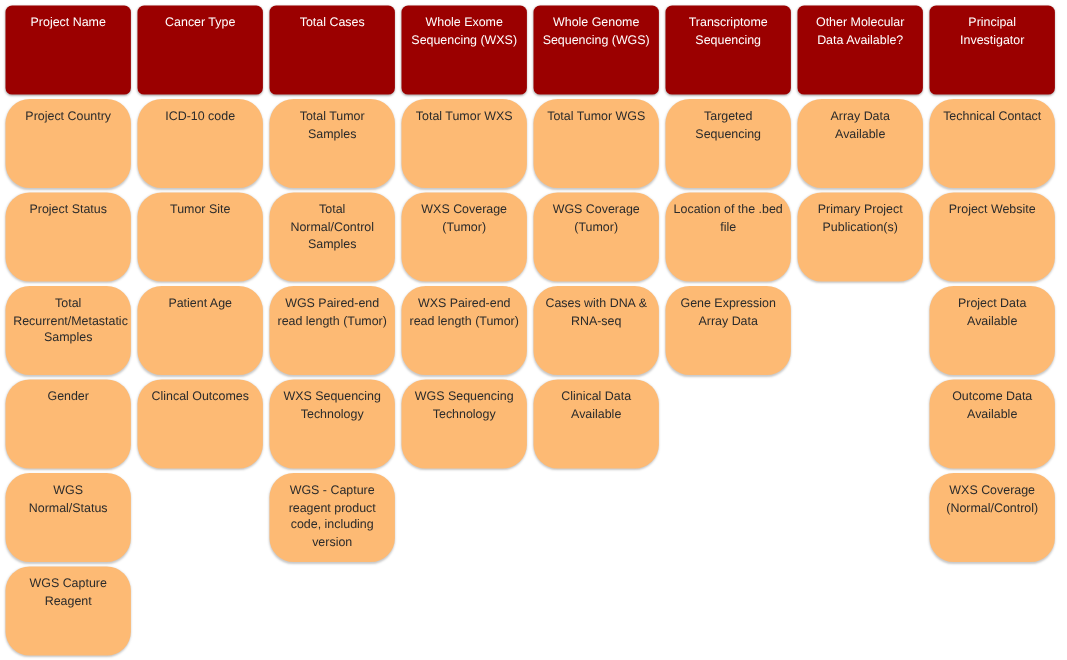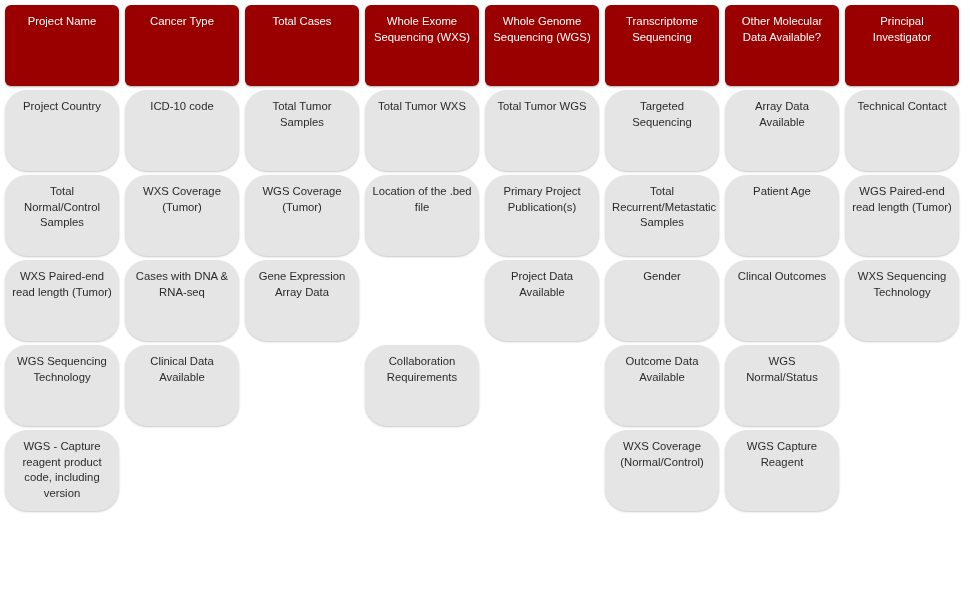--- a/index.html
+++ b/index.html
@@ -39,21 +39,21 @@
     overflow: hidden;
   }
 
   .cell.head {
     background: #9B0000;
     color: #ffffff;
     box-shadow: 0 1px 2px rgba(0,0,0,0.30);
   }
 
   .cell.data {
-    background: #e5e5e5;
+    background: #fdba74;
     color: #2b2b2b;
     box-shadow: 0 1px 2px rgba(0,0,0,0.22);
     border-radius: 22px;
   }
 
   .cell.empty {
     background: transparent;
     box-shadow: none;
   }
 
@@ -107,35 +107,44 @@
     <div class="cell data">
       <span class="txt">Targeted Sequencing</span>
     </div>
     <div class="cell data">
       <span class="txt">Array Data Available</span>
     </div>
     <div class="cell data">
       <span class="txt">Technical Contact</span>
     </div>
     <div class="cell data">
+      <span class="txt">Project Status</span>
+    </div>
+    <div class="cell data">
+      <span class="txt">Tumor Site</span>
+    </div>
+    <div class="cell data">
       <span class="txt">Total Normal/Control Samples</span>
     </div>
     <div class="cell data">
       <span class="txt">WXS Coverage (Tumor)</span>
     </div>
     <div class="cell data">
       <span class="txt">WGS Coverage (Tumor)</span>
     </div>
     <div class="cell data">
       <span class="txt">Location of the .bed file</span>
     </div>
     <div class="cell data">
       <span class="txt">Primary Project Publication(s)</span>
     </div>
     <div class="cell data">
+      <span class="txt">Project Website</span>
+    </div>
+    <div class="cell data">
       <span class="txt">Total Recurrent/Metastatic Samples</span>
     </div>
     <div class="cell data">
       <span class="txt">Patient Age</span>
     </div>
     <div class="cell data">
       <span class="txt">WGS Paired-end read length (Tumor)</span>
     </div>
     <div class="cell data">
       <span class="txt">WXS Paired-end read length (Tumor)</span>
@@ -163,23 +172,20 @@
     </div>
     <div class="cell data">
       <span class="txt">WGS Sequencing Technology</span>
     </div>
     <div class="cell data">
       <span class="txt">Clinical Data Available</span>
     </div>
     <div class="cell empty">
       <span class="txt"></span>
     </div>
-    <div class="cell data">
-      <span class="txt">Collaboration Requirements</span>
-    </div>
     <div class="cell empty">
       <span class="txt"></span>
     </div>
     <div class="cell data">
       <span class="txt">Outcome Data Available</span>
     </div>
     <div class="cell data">
       <span class="txt">WGS Normal/Status</span>
     </div>
     <div class="cell empty">

